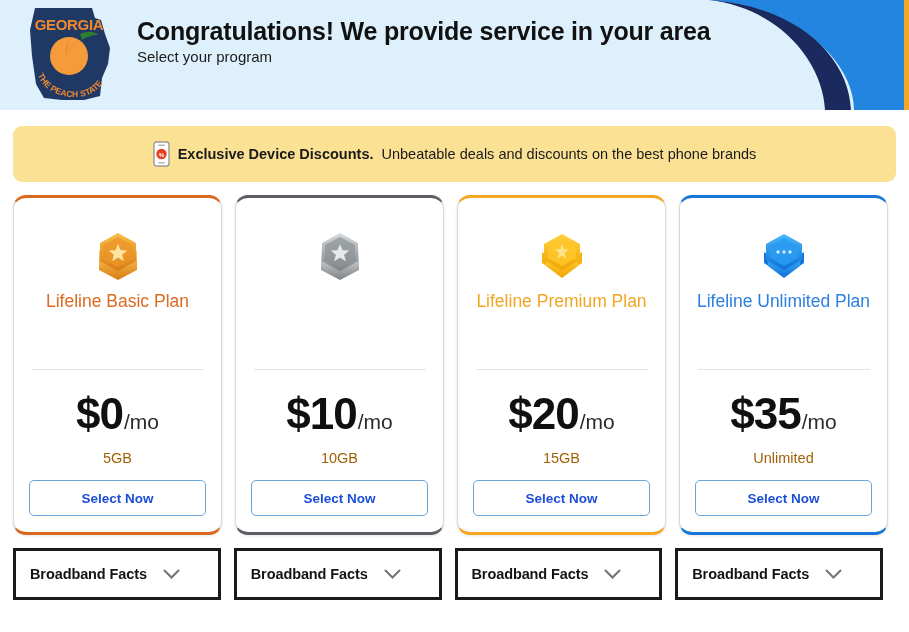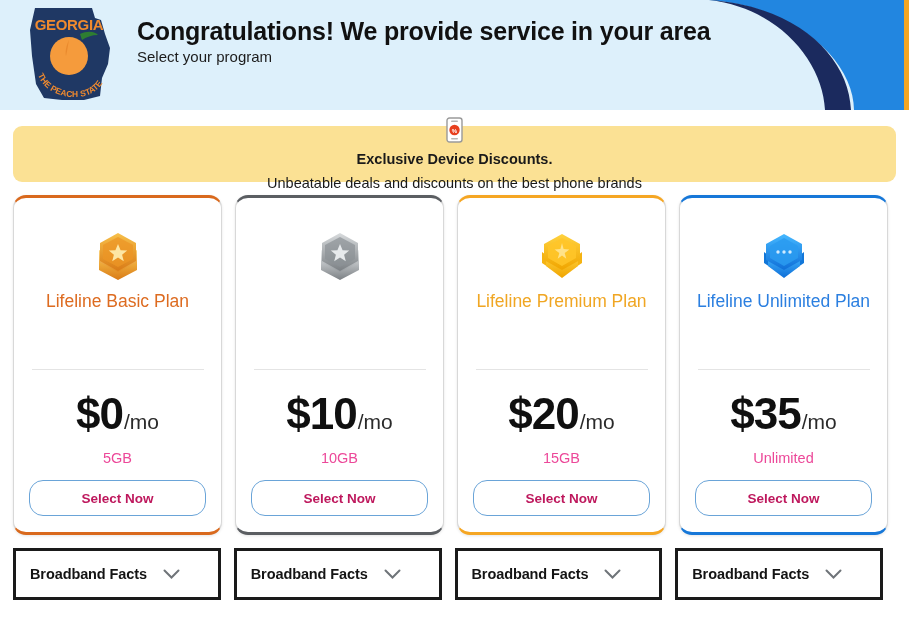--- a/index.html
+++ b/index.html
@@ -51,21 +51,20 @@
   .promo {
     height: 56px;
     background: #fbe194;
     border-radius: 9px;
     display: flex;
     align-items: center;
     justify-content: center;
     gap: 8px;
     font-size: 14.5px;
     color: #1a1a1a;
-    flex-direction: column;
   }
   .promo-icon { display: flex; align-items: center; }
   .promo-strong { font-weight: 700; }
   .promo-text { font-weight: 400; }
 
   
   .plans {
     display: flex;
     gap: 13px;
     padding: 13px 13px 0 13px;
@@ -125,32 +124,32 @@
   }
   .price-period {
     font-size: 21px;
     font-weight: 400;
     color: #2a2a2a;
     margin-left: 1px;
   }
   .data-amount {
     margin-top: 12px;
     font-size: 14.5px;
-    color: #ec4899;
+    color: #a16207;
     font-weight: 400;
   }
   .select-btn {
     margin-top: 14px;
     margin-bottom: 16px;
     width: 177px;
     height: 36px;
     border: 1px solid #6aa4d8;
-    border-radius: 14px;
+    border-radius: 5px;
     background: #ffffff;
-    color: #be185d;
+    color: #1d4ed8;
     font-size: 13.5px;
     font-weight: 600;
     font-family: "Liberation Sans", sans-serif;
     cursor: pointer;
     display: flex;
     align-items: center;
     justify-content: center;
   }
 
   

